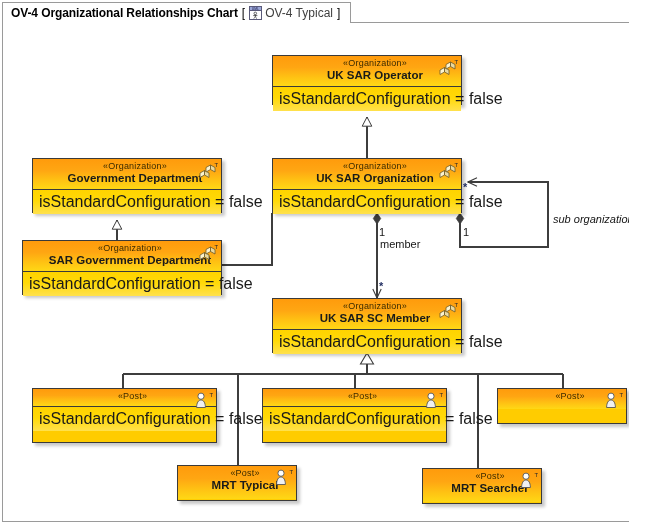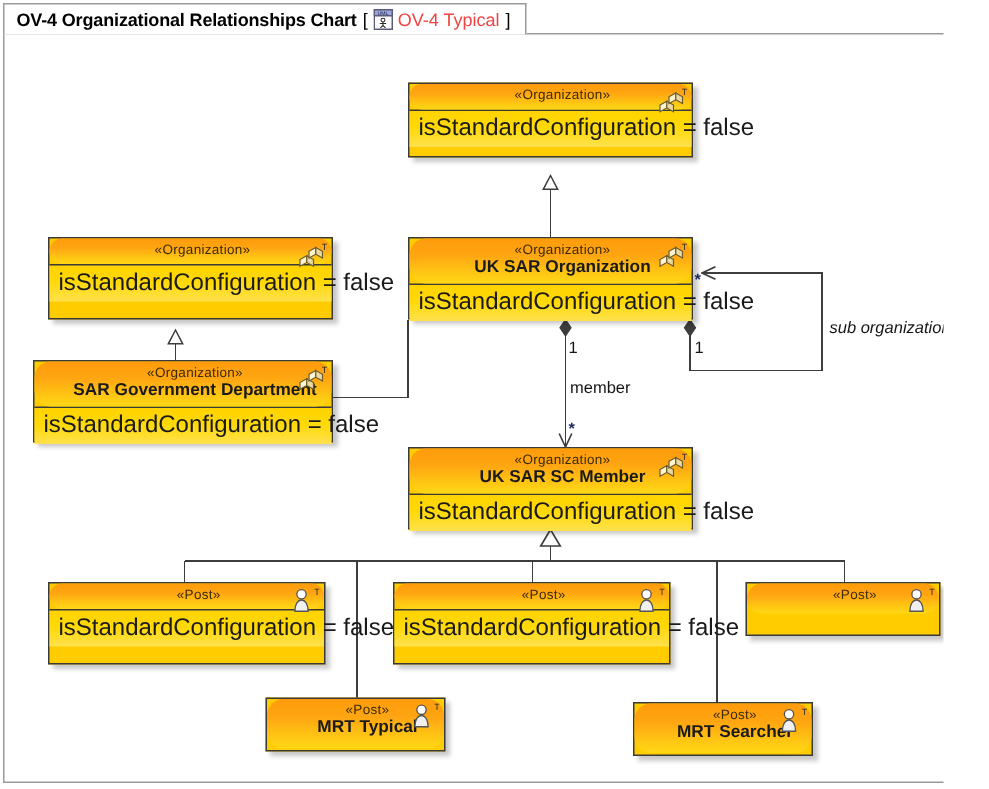--- a/index.html
+++ b/index.html
@@ -43,21 +43,21 @@
     color:#000000;
     letter-spacing:-0.1px;
   }
   .titletab .brk{
     font-size:12px;
     color:#000000;
     margin:0 4px;
   }
   .titletab .diag-name{
     font-size:12px;
-    color:#ef4444;
+    color:#404040;
   }
   
   .mini-diag-icon{
     width:13px;height:14px;
     margin-right:3px;
     position:relative;
     display:inline-block;
     vertical-align:middle;
   }
   
@@ -69,21 +69,20 @@
     box-shadow:3px 3px 3px rgba(0,0,0,0.22);
     z-index:3;
   }
   .node .hdr{
     position:relative;
     box-sizing:border-box;
     background:linear-gradient(to bottom,#ff9b0c 0%, #ffa612 38%, #ffc313 72%, #ffd815 100%);
     padding:3px 4px 4px 20px;
     text-align:center;
     line-height:1.05;
-    border-radius:11px;
   }
   .node .stereo{
     font-size:9px;
     color:#3b2b00;
     letter-spacing:0.2px;
     display:block;
     margin-bottom:1px;
     font-weight:normal;
   }
   .node .nm{
@@ -183,57 +182,59 @@
       <line x1="563" y1="374" x2="563" y2="388"></line>
       <line x1="238" y1="374" x2="238" y2="465"></line>
       <line x1="478" y1="374" x2="478" y2="468"></line>
     </g>
 
     <path d="M 367,353 L 360.5,364 L 373.5,364 Z" fill="#ffffff" stroke="#3d3d3d" stroke-width="1.1"></path>
   </svg>
 
   <div class="lbl" style="left:379px; top:226px;">1</div>
   <div class="lbl" style="left:463px; top:226px;">1</div>
-  <div class="lbl" style="left:380px; top:253px;">member</div>
+  <div class="lbl" style="left:380px; top:238px;">member</div>
   <div class="lbl star" style="left:379px; top:280px;">*</div>
   <div class="lbl star" style="left:463px; top:181px;">*</div>
   <div class="lbl" style="left:553px; top:213px;font-style:italic;">sub organization</div>
 
   <div class="node" style="left:272px; top:55px; width:190px; height:50px;">
     <div class="hdr">
       <span class="typeicon">
         <svg width="20" height="18" viewBox="0 0 20 18">
           <g stroke="#6b5b2a" stroke-width="0.8" fill="#fdf4d0">
             <path d="M2,12 L6.5,9.5 L6.5,14 L2,16.5 Z"></path>
             <path d="M6.5,9.5 L11,12 L11,16.5 L6.5,14 Z" fill="#e9d9a0"></path>
             <path d="M8,6.5 L12.5,4 L12.5,8.5 L8,11 Z"></path>
             <path d="M12.5,4 L17,6.5 L17,11 L12.5,8.5 Z" fill="#e9d9a0"></path>
           </g>
           <text x="16.5" y="5.6" font-size="6" fill="#2a2a2a" font-family="Liberation Sans, sans-serif">T</text>
         </svg>
       </span>
       <span class="stereo">«Organization»</span>
+      <span class="nm">UK SAR Operator</span>
     </div>
     <div class="cmp">isStandardConfiguration = false</div>
   </div>
 
   <div class="node" style="left:32px; top:158px; width:190px; height:55px;">
     <div class="hdr">
       <span class="typeicon">
         <svg width="20" height="18" viewBox="0 0 20 18">
           <g stroke="#6b5b2a" stroke-width="0.8" fill="#fdf4d0">
             <path d="M2,12 L6.5,9.5 L6.5,14 L2,16.5 Z"></path>
             <path d="M6.5,9.5 L11,12 L11,16.5 L6.5,14 Z" fill="#e9d9a0"></path>
             <path d="M8,6.5 L12.5,4 L12.5,8.5 L8,11 Z"></path>
             <path d="M12.5,4 L17,6.5 L17,11 L12.5,8.5 Z" fill="#e9d9a0"></path>
           </g>
           <text x="16.5" y="5.6" font-size="6" fill="#2a2a2a" font-family="Liberation Sans, sans-serif">T</text>
         </svg>
       </span>
       <span class="stereo">«Organization»</span>
+      <span class="nm">Government Department</span>
     </div>
     <div class="cmp">isStandardConfiguration = false</div>
   </div>
 
   <div class="node" style="left:272px; top:158px; width:190px; height:55px;">
     <div class="hdr">
       <span class="typeicon">
         <svg width="20" height="18" viewBox="0 0 20 18">
           <g stroke="#6b5b2a" stroke-width="0.8" fill="#fdf4d0">
             <path d="M2,12 L6.5,9.5 L6.5,14 L2,16.5 Z"></path>

